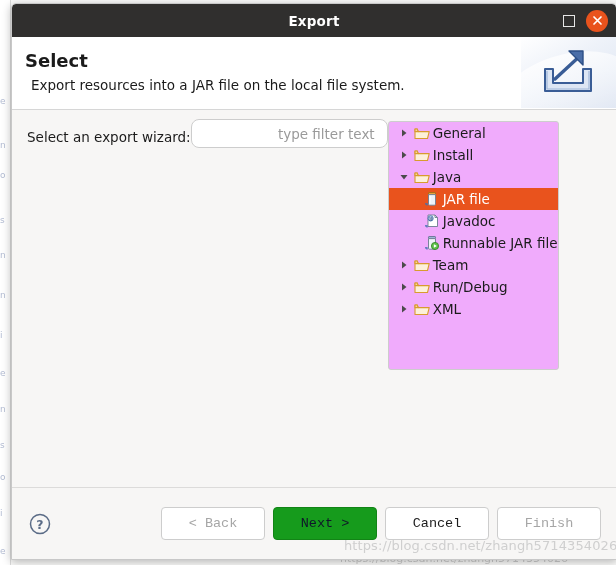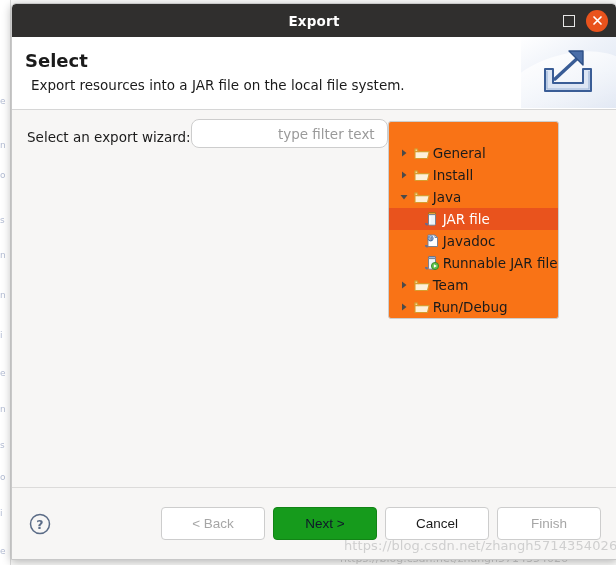--- a/index.html
+++ b/index.html
@@ -183,27 +183,27 @@
     color: #1b1b1b;
     padding: 0 12px;
     outline: none;
     font-family: inherit;
     text-align: right;
   }
   .filter-input::placeholder { color: #9a9a9a; opacity: 1; }
 
   .tree {
     margin-top: 11px;
-    height: 198px;
+    height: 249px;
     box-sizing: border-box;
     border: 1px solid #cdcdcd;
     border-radius: 3px;
-    background: #f97316;
+    background: #f0abfc;
     overflow: hidden;
-    padding-top: 20px;
+    padding-top: 0;
   }
   .tree-row {
     display: flex;
     align-items: center;
     height: 22px;
     font-size: 13.5px;
     color: #1b1b1b;
     cursor: default;
     padding-left: 6px;
   }
@@ -256,21 +256,21 @@
   }
   .wbtn {
     min-width: 104px;
     height: 33px;
     box-sizing: border-box;
     border: 1px solid #cdcdcd;
     border-radius: 4px;
     background: #ffffff;
     font-size: 13.5px;
     color: #1b1b1b;
-    font-family: Liberation Sans, sans-serif;
+    font-family: Liberation Mono, monospace;
     cursor: pointer;
     display: flex;
     align-items: center;
     justify-content: center;
     padding: 4px 14px;
   }
   .wbtn.disabled { color: #a6a6a6; cursor: default; }
   .wbtn.primary {
     background: #169b1c;
     border-color: #128416;

